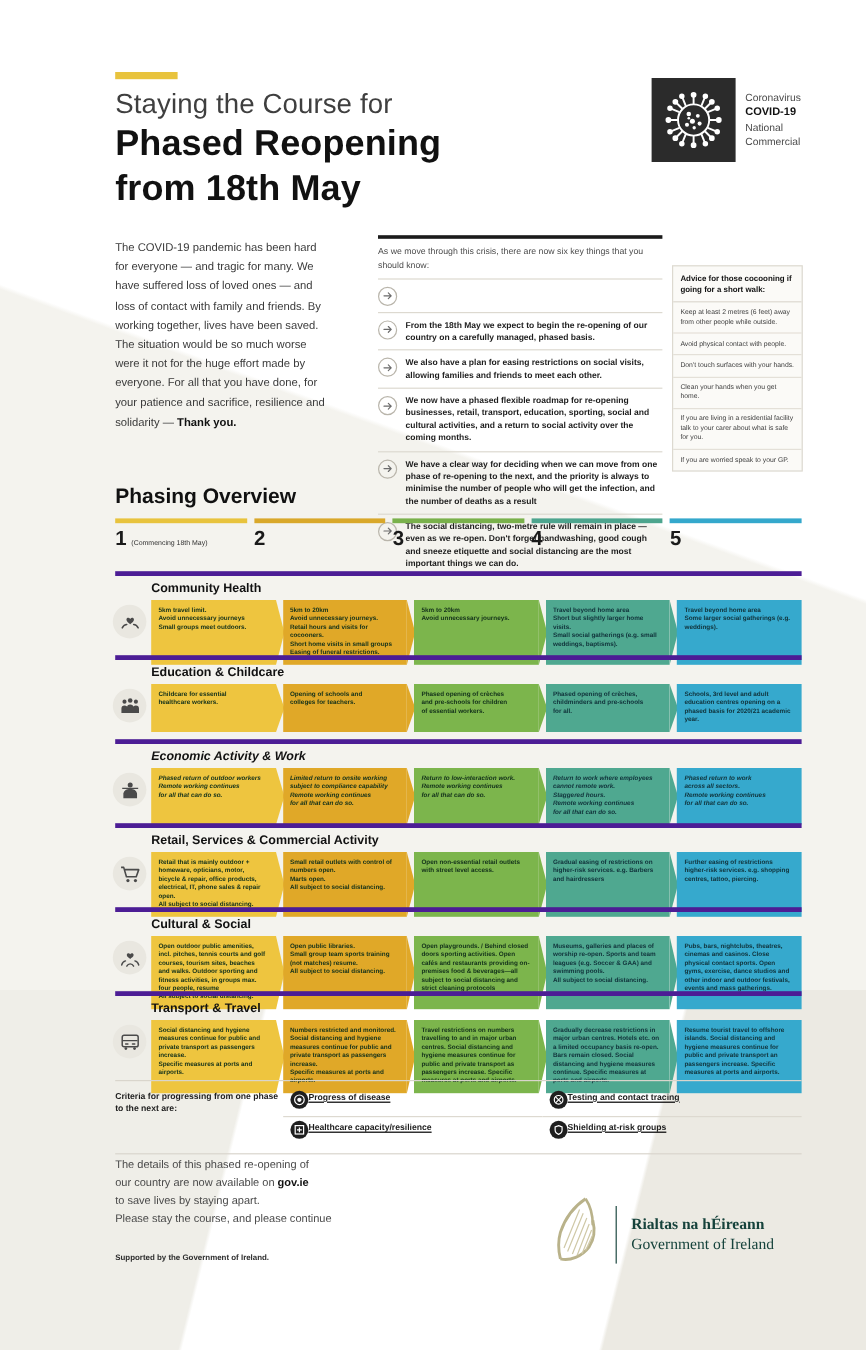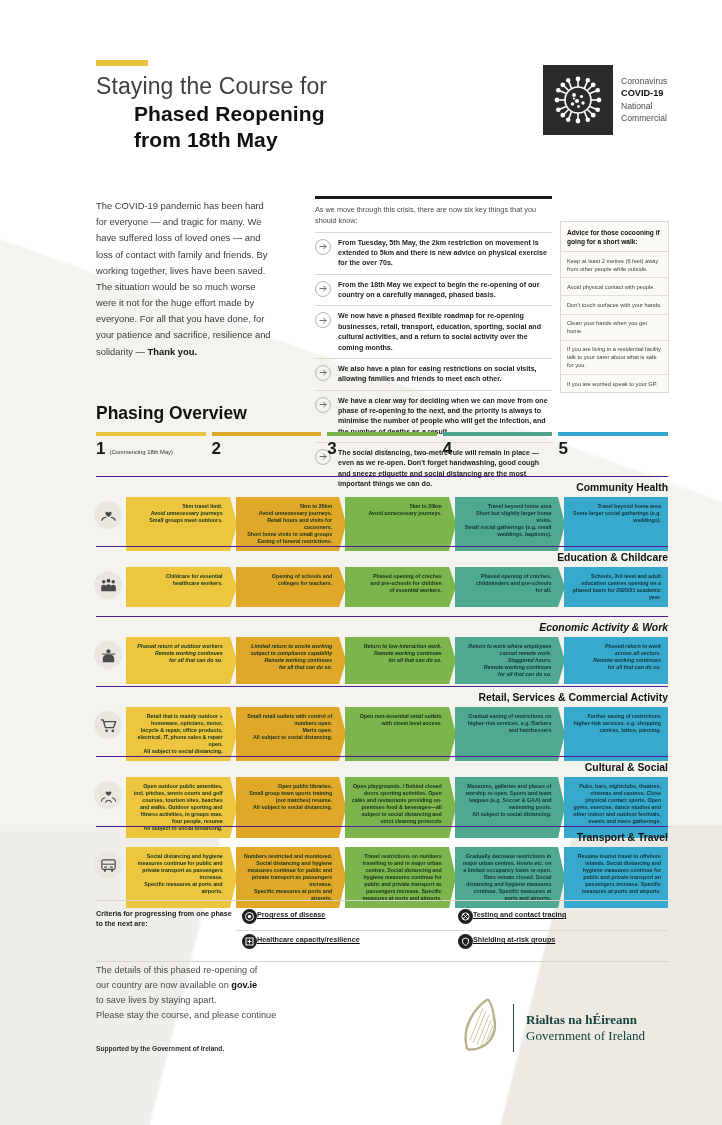--- a/index.html
+++ b/index.html
@@ -25,21 +25,21 @@
     background:linear-gradient(104deg,#efeee8 0%,#efeee8 28%,#ffffff 28.4%,#ffffff 72%,#eceae3 72.4%,#eceae3 100%);
   }
   .content{position:absolute;left:0;top:0;width:722px;height:905px;}
 
   
   .accent-bar{
     position:absolute;left:96px;top:60px;width:52px;height:6px;background:#e8c33d;
   }
   .title-wrap{position:absolute;left:96px;top:72px;width:400px;}
   .t-light{font-size:23px;color:#3f3f3f;font-weight:400;letter-spacing:.1px;line-height:1.26;}
-  .t-bold{font-size:21px;color:#111;font-weight:700;line-height:1.26;letter-spacing:.1px;margin-left:38px;}
+  .t-bold{font-size:30px;color:#111;font-weight:700;line-height:1.26;letter-spacing:.1px;}
 
   .logo-box{
     position:absolute;left:543px;top:64px;width:140px;height:71px;
     background:#ffffff;display:flex;align-items:center;
   }
   .logo-virus{width:70px;height:70px;background:#2b2b2b;display:flex;align-items:center;justify-content:center;flex:0 0 70px;}
   .logo-txt{padding-left:8px;font-size:8.6px;line-height:1.42;color:#4a4a4a;}
   .logo-txt b{color:#111;font-size:9.2px;}
 
   
@@ -72,21 +72,21 @@
 
   
   .po-title{position:absolute;left:96px;top:403px;font-size:17.5px;font-weight:700;color:#111;}
   .phase-head{position:absolute;left:96px;top:432px;width:572px;display:flex;gap:6px;}
   .ph{flex:1;}
   .ph-bar{height:4px;width:100%;}
   .ph-n{font-size:17px;font-weight:700;color:#1a1a1a;margin-top:4px;line-height:1;display:flex;align-items:baseline;gap:4px;}
   .ph-sub{font-size:5.8px;font-weight:400;color:#2f2f2f;}
 
   
-  .cat{position:absolute;left:96px;width:572px;border-top:1px solid #4c1d95;text-align:right;}
+  .cat{position:absolute;left:96px;width:572px;border-top:4px solid #4c1d95;}
   .cat-title{font-size:10.4px;font-weight:700;color:#111;padding:5px 0 4px 30px;}
   .cat-body{display:flex;gap:6px;position:relative;padding-left:30px;}
   .cat-icon{
     position:absolute;left:-2px;top:4px;width:28px;height:28px;border-radius:50%;
     background:#e9e7e0;display:flex;align-items:center;justify-content:center;
   }
   .cell{
     flex:1;position:relative;color:#143018;
     font-size:5.3px;line-height:1.33;padding:6px 7px 6px 6px;
     min-height:36px;box-sizing:border-box;font-weight:700;
@@ -202,45 +202,44 @@
   <div class="keys">
     <div class="keys-rule"></div>
     <div class="keys-lead">As we move through this crisis, there are now six key things that you should know:</div>
     <div id="keys-list">
         <div class="key-row">
           <span class="arrow-circ">
             <svg width="9" height="9" viewBox="0 0 9 9">
               <path d="M1 4.5h6M4.6 2.1L7 4.5 4.6 6.9" fill="none" stroke="#6b6b6b" stroke-width="1" stroke-linecap="round" stroke-linejoin="round"></path>
             </svg>
           </span>
-          <span class="key-txt">From Tuesday, 5th May, the 2km restriction on movement is extended to 5km and there is new advice on physical exercise for the over 70s.</span>
         </div>
         <div class="key-row">
           <span class="arrow-circ">
             <svg width="9" height="9" viewBox="0 0 9 9">
               <path d="M1 4.5h6M4.6 2.1L7 4.5 4.6 6.9" fill="none" stroke="#6b6b6b" stroke-width="1" stroke-linecap="round" stroke-linejoin="round"></path>
             </svg>
           </span>
           <span class="key-txt">From the 18th May we expect to begin the re-opening of our country on a carefully managed, phased basis.</span>
         </div>
         <div class="key-row">
           <span class="arrow-circ">
             <svg width="9" height="9" viewBox="0 0 9 9">
               <path d="M1 4.5h6M4.6 2.1L7 4.5 4.6 6.9" fill="none" stroke="#6b6b6b" stroke-width="1" stroke-linecap="round" stroke-linejoin="round"></path>
             </svg>
           </span>
-          <span class="key-txt">We now have a phased flexible roadmap for re-opening businesses, retail, transport, education, sporting, social and cultural activities, and a return to social activity over the coming months.</span>
+          <span class="key-txt">We also have a plan for easing restrictions on social visits, allowing families and friends to meet each other.</span>
         </div>
         <div class="key-row">
           <span class="arrow-circ">
             <svg width="9" height="9" viewBox="0 0 9 9">
               <path d="M1 4.5h6M4.6 2.1L7 4.5 4.6 6.9" fill="none" stroke="#6b6b6b" stroke-width="1" stroke-linecap="round" stroke-linejoin="round"></path>
             </svg>
           </span>
-          <span class="key-txt">We also have a plan for easing restrictions on social visits, allowing families and friends to meet each other.</span>
+          <span class="key-txt">We now have a phased flexible roadmap for re-opening businesses, retail, transport, education, sporting, social and cultural activities, and a return to social activity over the coming months.</span>
         </div>
         <div class="key-row">
           <span class="arrow-circ">
             <svg width="9" height="9" viewBox="0 0 9 9">
               <path d="M1 4.5h6M4.6 2.1L7 4.5 4.6 6.9" fill="none" stroke="#6b6b6b" stroke-width="1" stroke-linecap="round" stroke-linejoin="round"></path>
             </svg>
           </span>
           <span class="key-txt">We have a clear way for deciding when we can move from one phase of re-opening to the next, and the priority is always to minimise the number of people who will get the infection, and the number of deaths as a result</span>
         </div>
         <div class="key-row">

